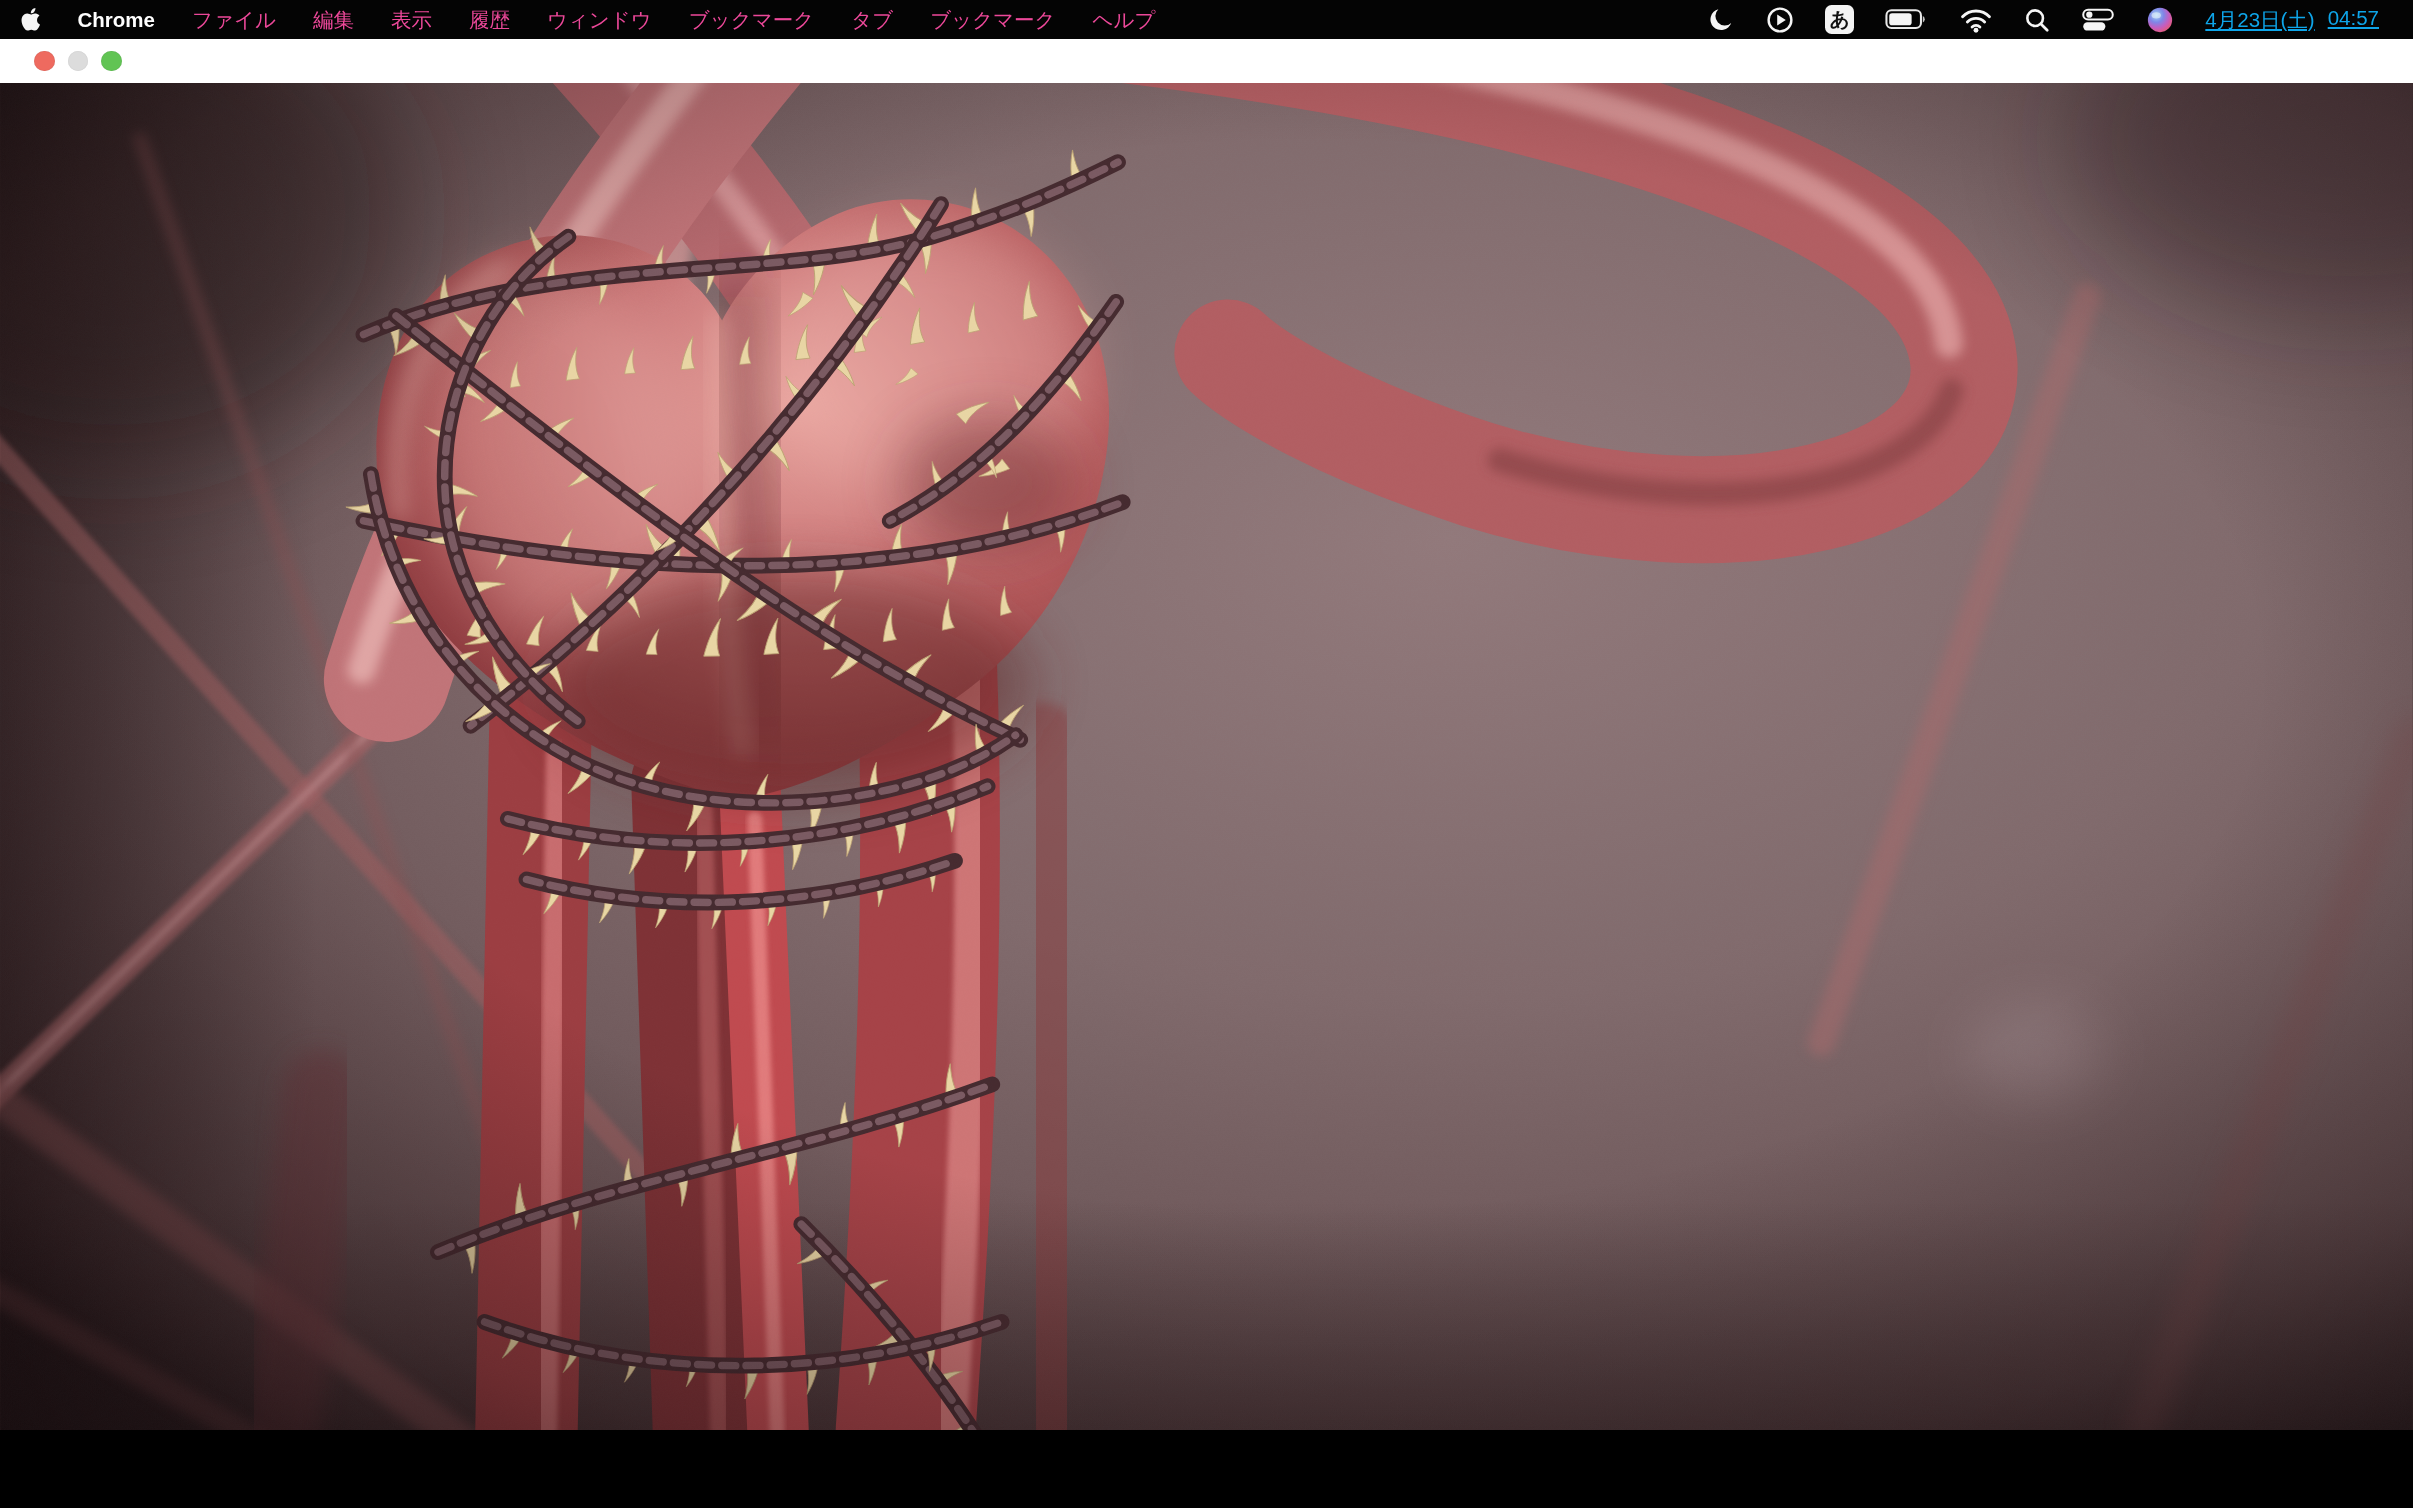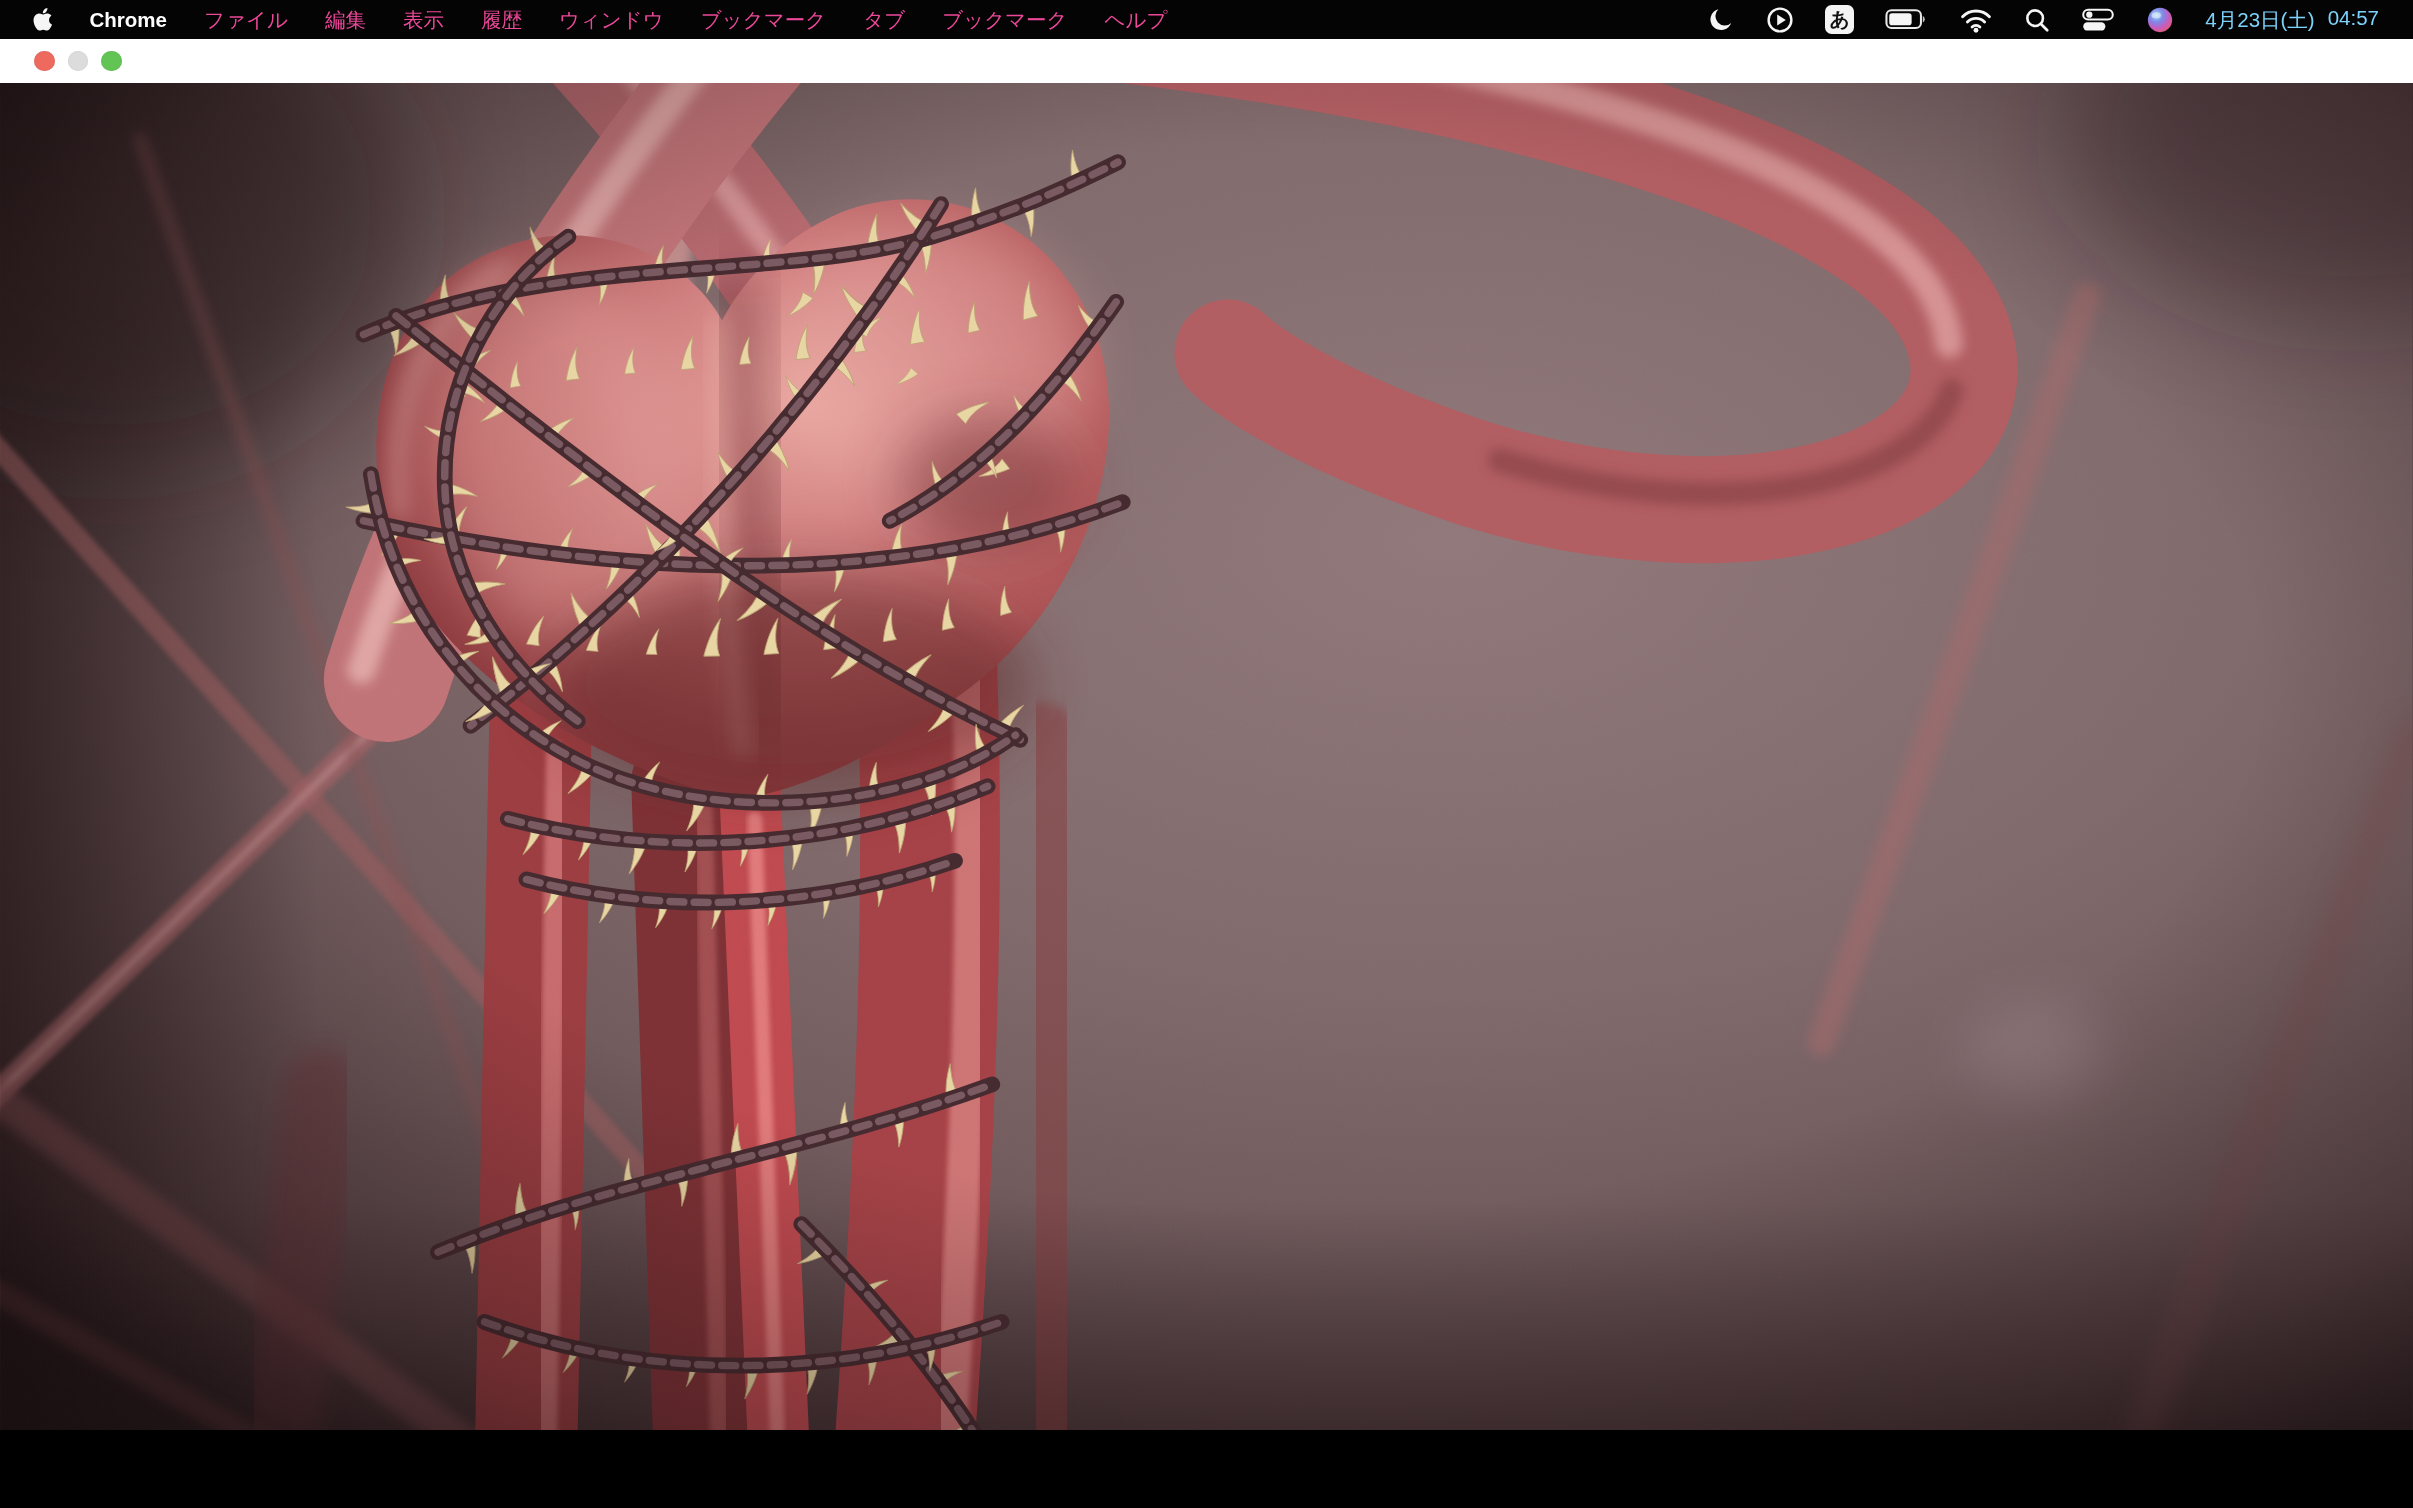--- a/index.html
+++ b/index.html
@@ -1,28 +1,28 @@
 <!DOCTYPE html>
 <html style="font-size:15px"><head>
 <meta charset="utf-8">
 <style>
   html,body{margin:0;padding:0;width:2413px;height:1509px;background:#000;overflow:hidden;
     font-family:"Liberation Sans","DejaVu Sans",sans-serif;}
   
   .menubar{position:absolute;left:0;top:0;width:2413px;height:39px;background:#040404;
     display:flex;align-items:center;color:#f2f2f2;font-size:20.5px;}
-  .menubar .left{display:flex;align-items:center;gap:37px;padding-left:32px;justify-content:flex-end;}
+  .menubar .left{display:flex;align-items:center;gap:37px;padding-left:20px;justify-content:flex-end;}
   .menubar .right{margin-left:auto;display:flex;align-items:center;gap:31px;padding-right:34px;}
   .menu-item{white-space:nowrap;color:#ec4899;}
   .app-name{font-weight:bold;color:#ffffff;}
   .apple{display:flex;align-items:center;}
   .sicon{display:flex;align-items:center;justify-content:center;}
   .ime-badge{width:29px;height:29px;background:#f4f4f4;border-radius:6.5px;color:#111;
     display:flex;align-items:center;justify-content:center;font-size:19.6px;font-weight:bold;}
-  .clock{display:flex;gap:13px;white-space:nowrap;color:#7dd3fc;}
+  .clock{display:flex;gap:13px;white-space:nowrap;color:#0ea5e9;text-decoration:underline;}
   
   .titlebar{position:absolute;left:0;top:39px;width:2413px;height:44px;background:#ffffff;
     display:flex;align-items:center;}
   .lights{display:flex;gap:13px;margin-left:34px;}
   .light{width:20.5px;height:20.5px;border-radius:50%;}
   .light.close{background:#ee6a5f;box-shadow:inset 0 0 0.9px rgba(0,0,0,.25);}
   .light.min{background:#dcdcdc;box-shadow:inset 0 0 0.9px rgba(0,0,0,.2);}
   .light.zoom{background:#61c454;box-shadow:inset 0 0 0.9px rgba(0,0,0,.25);}
   
   .stage{position:absolute;left:0;top:83px;width:2413px;height:1347px;background:#120a0b;}

